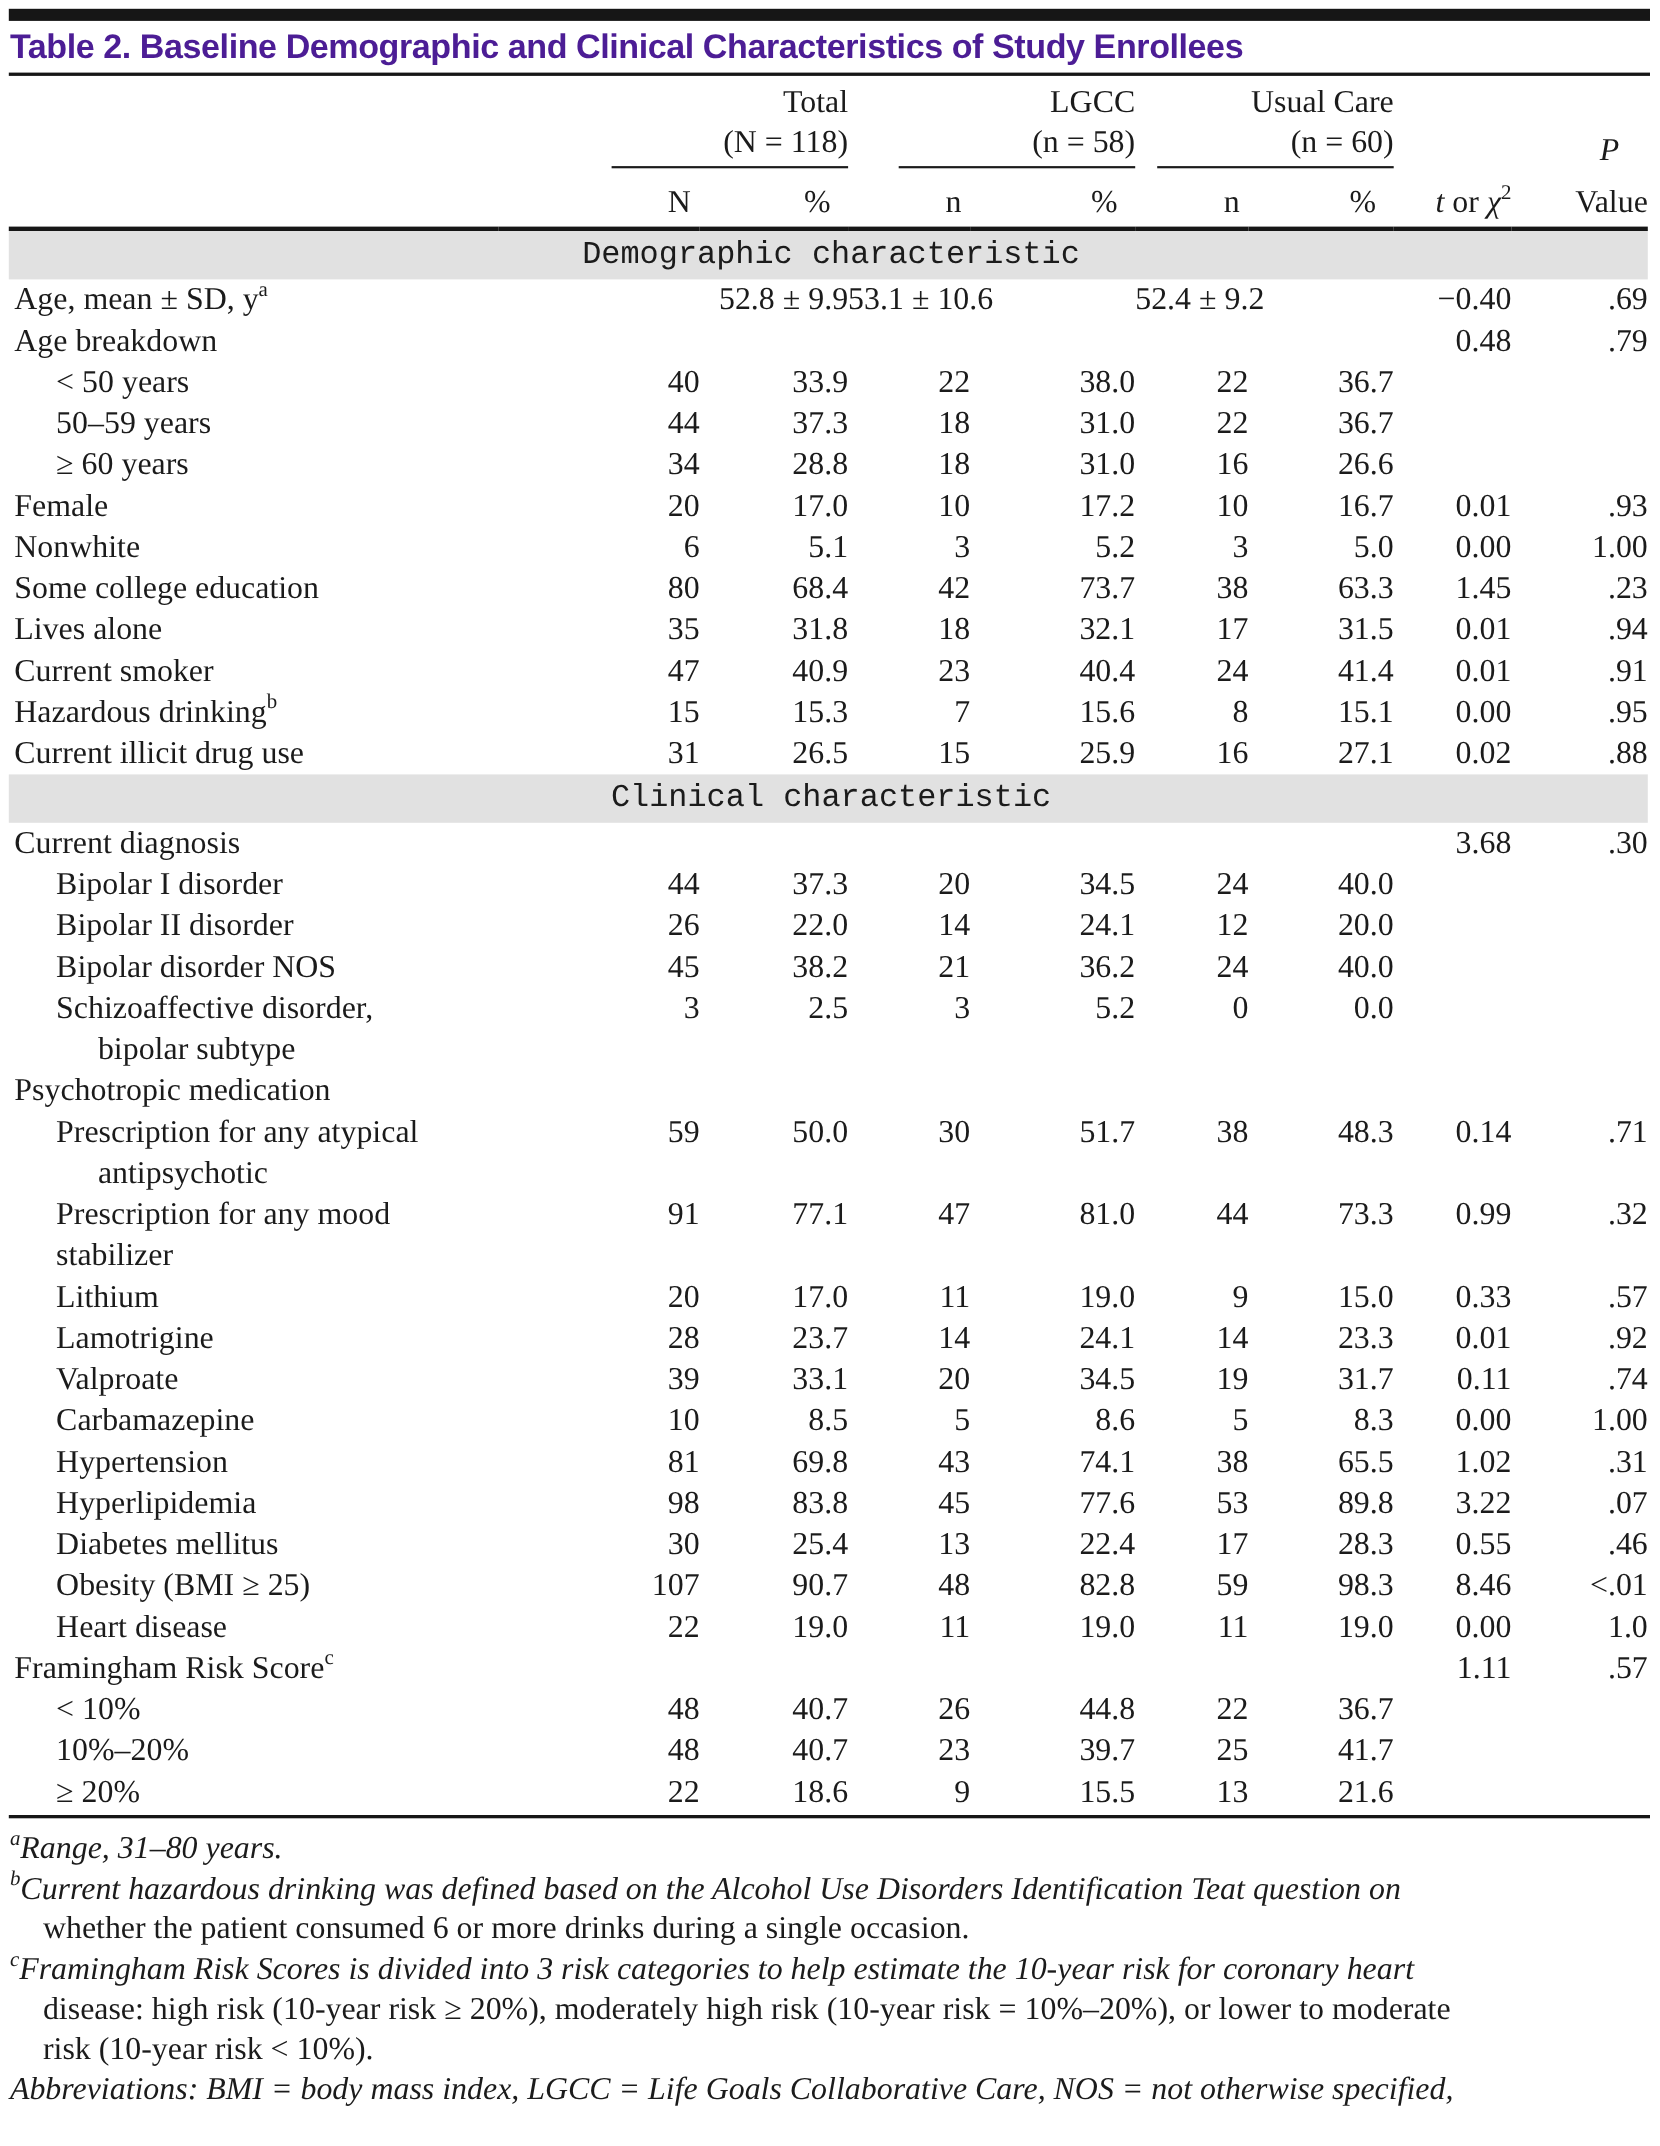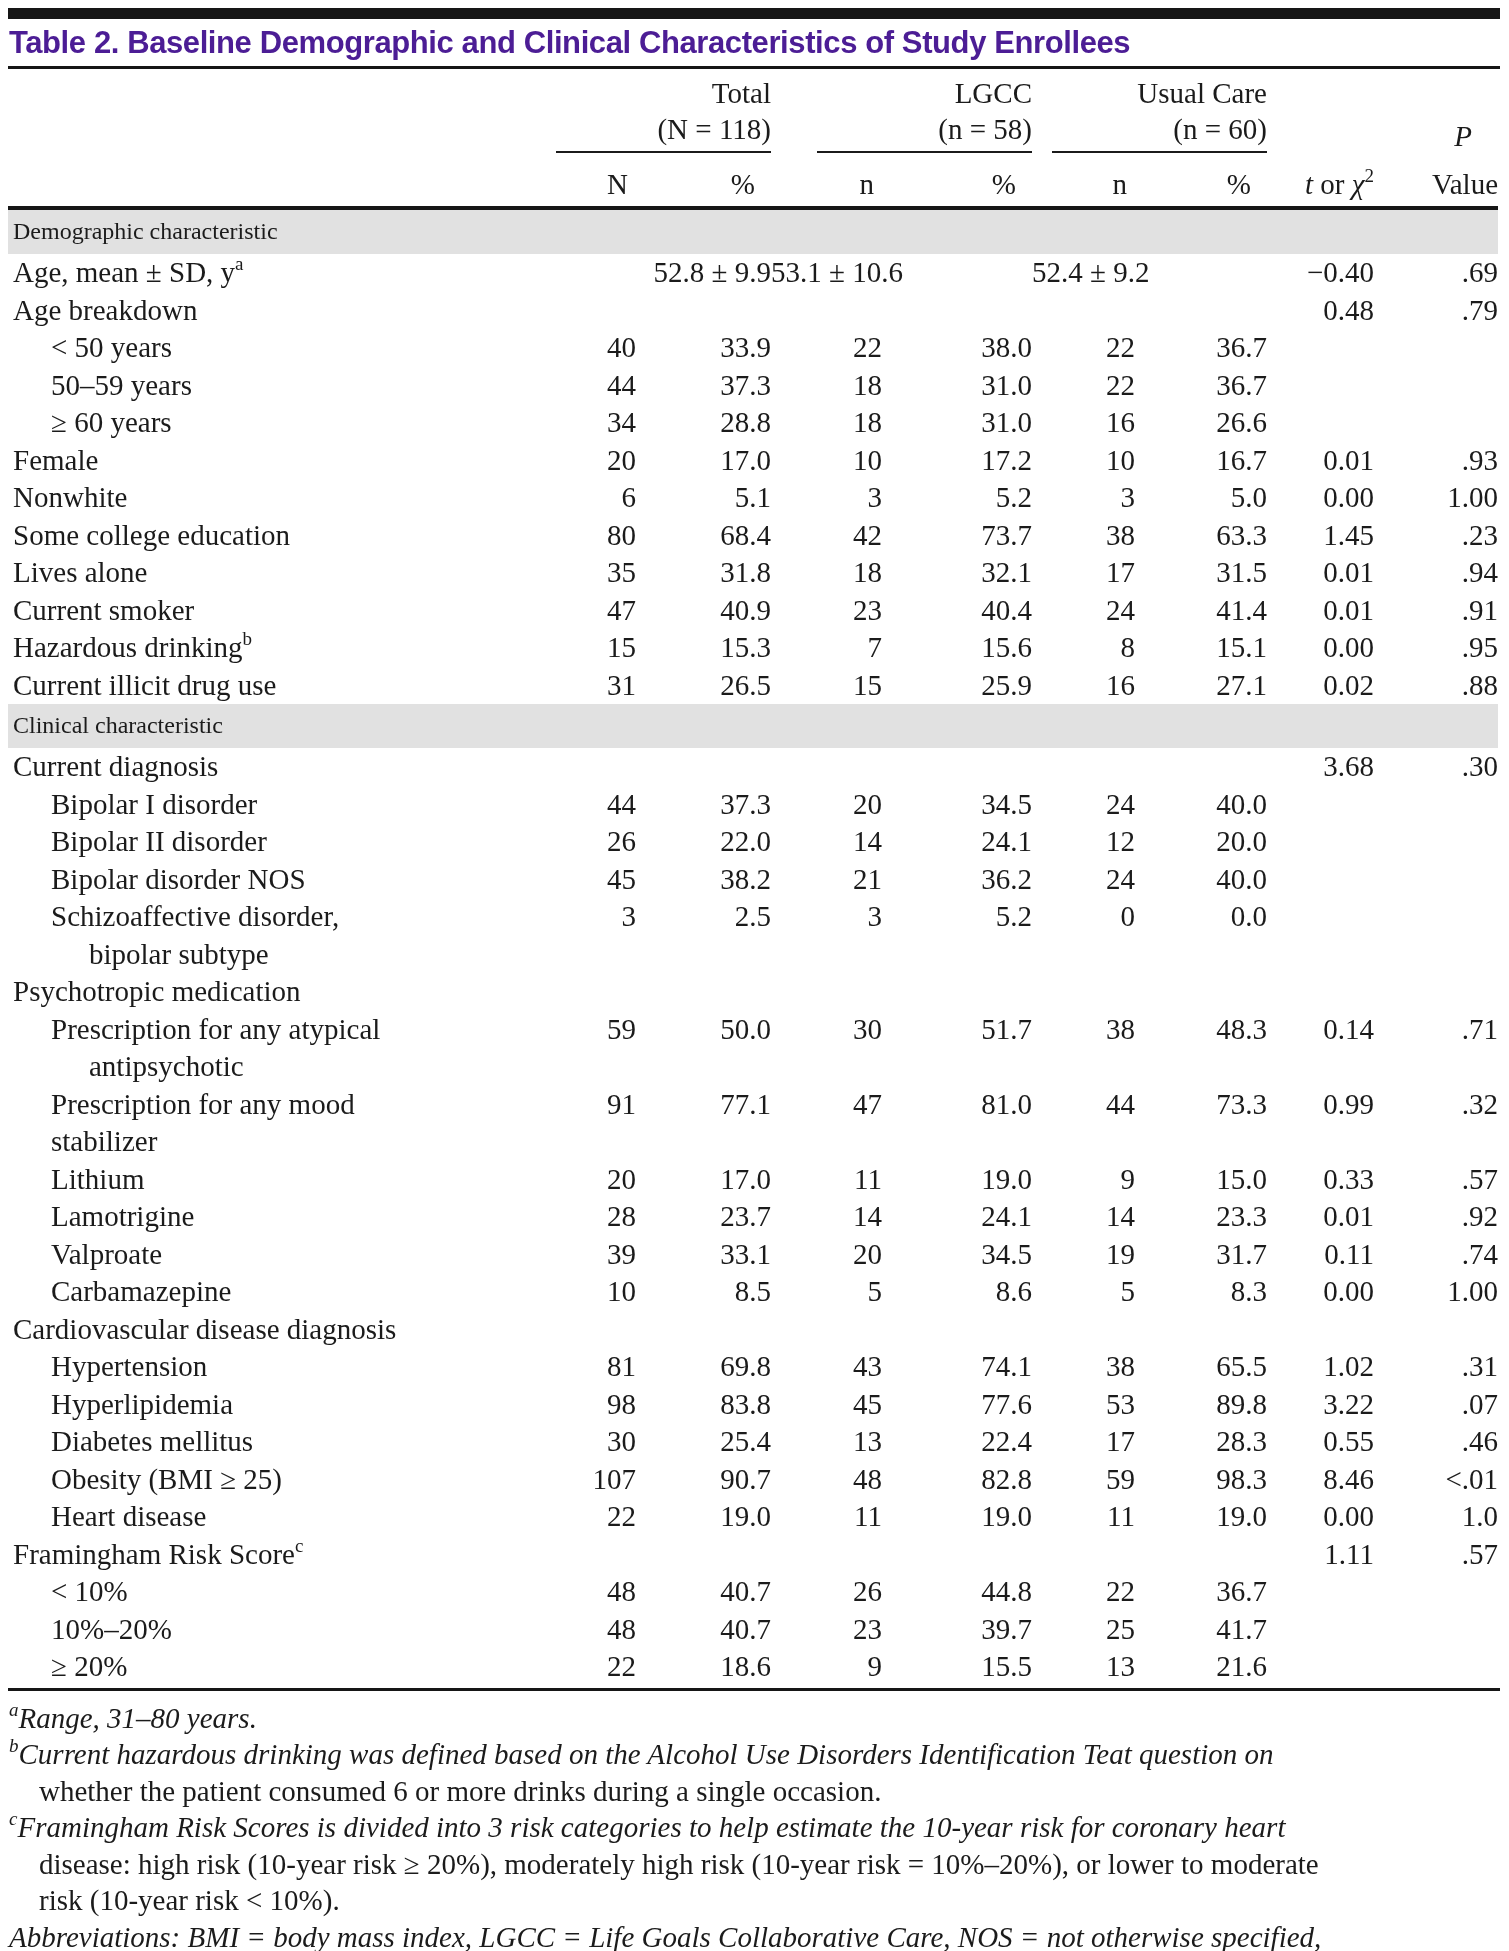--- a/index.html
+++ b/index.html
@@ -21,21 +21,21 @@
   .hN{padding-right:8px !important;}
   .hPct{padding-right:16px !important;}
   .pcell{text-align:right;padding-right:26px !important;font-size:29px;line-height:34px;}
   .it{font-style:italic;}
   sup{font-size:19px;line-height:0;position:relative;top:-1px;vertical-align:super;}
 
   tbody td{font-size:29px;line-height:37.5px;vertical-align:top;text-align:right;}
   tbody td.lbl{text-align:left;padding-left:5px;}
   .ind1{padding-left:43px !important;}
   .l2{margin-left:38px;}
-  tr.section td{background:#e1e1e1;height:44px;font-size:24px;vertical-align:middle;text-align:left;padding-left:5px;}
+  tr.section td{background:#e1e1e1;height:44px;font-size:29px;vertical-align:middle;text-align:center;padding-left:5px;font-family:Liberation Mono, monospace;}
   .meanv{width:215px;margin-left:auto;text-align:right;}
   td.meanl{text-align:left;}
 
   .footnotes{font-size:29px;line-height:36.5px;padding-top:9px;}
   .fnline{padding-left:1px;font-style:italic;}
   .fncont{padding-left:31px;}
 </style>
 </head>
 <body>
 
@@ -409,33 +409,20 @@
           <td>10</td>
           <td>8.5</td>
           <td>5</td>
           <td>8.6</td>
           <td>5</td>
           <td>8.3</td>
           <td>0.00</td>
           <td>1.00</td>
         </tr>
         <tr>
-          <td class="lbl">
-            <div>Cardiovascular disease diagnosis</div>
-          </td>
-          <td></td>
-          <td></td>
-          <td></td>
-          <td></td>
-          <td></td>
-          <td></td>
-          <td></td>
-          <td></td>
-        </tr>
-        <tr>
           <td class="lbl ind1">
             <div>Hypertension</div>
           </td>
           <td>81</td>
           <td>69.8</td>
           <td>43</td>
           <td>74.1</td>
           <td>38</td>
           <td>65.5</td>
           <td>1.02</td>

